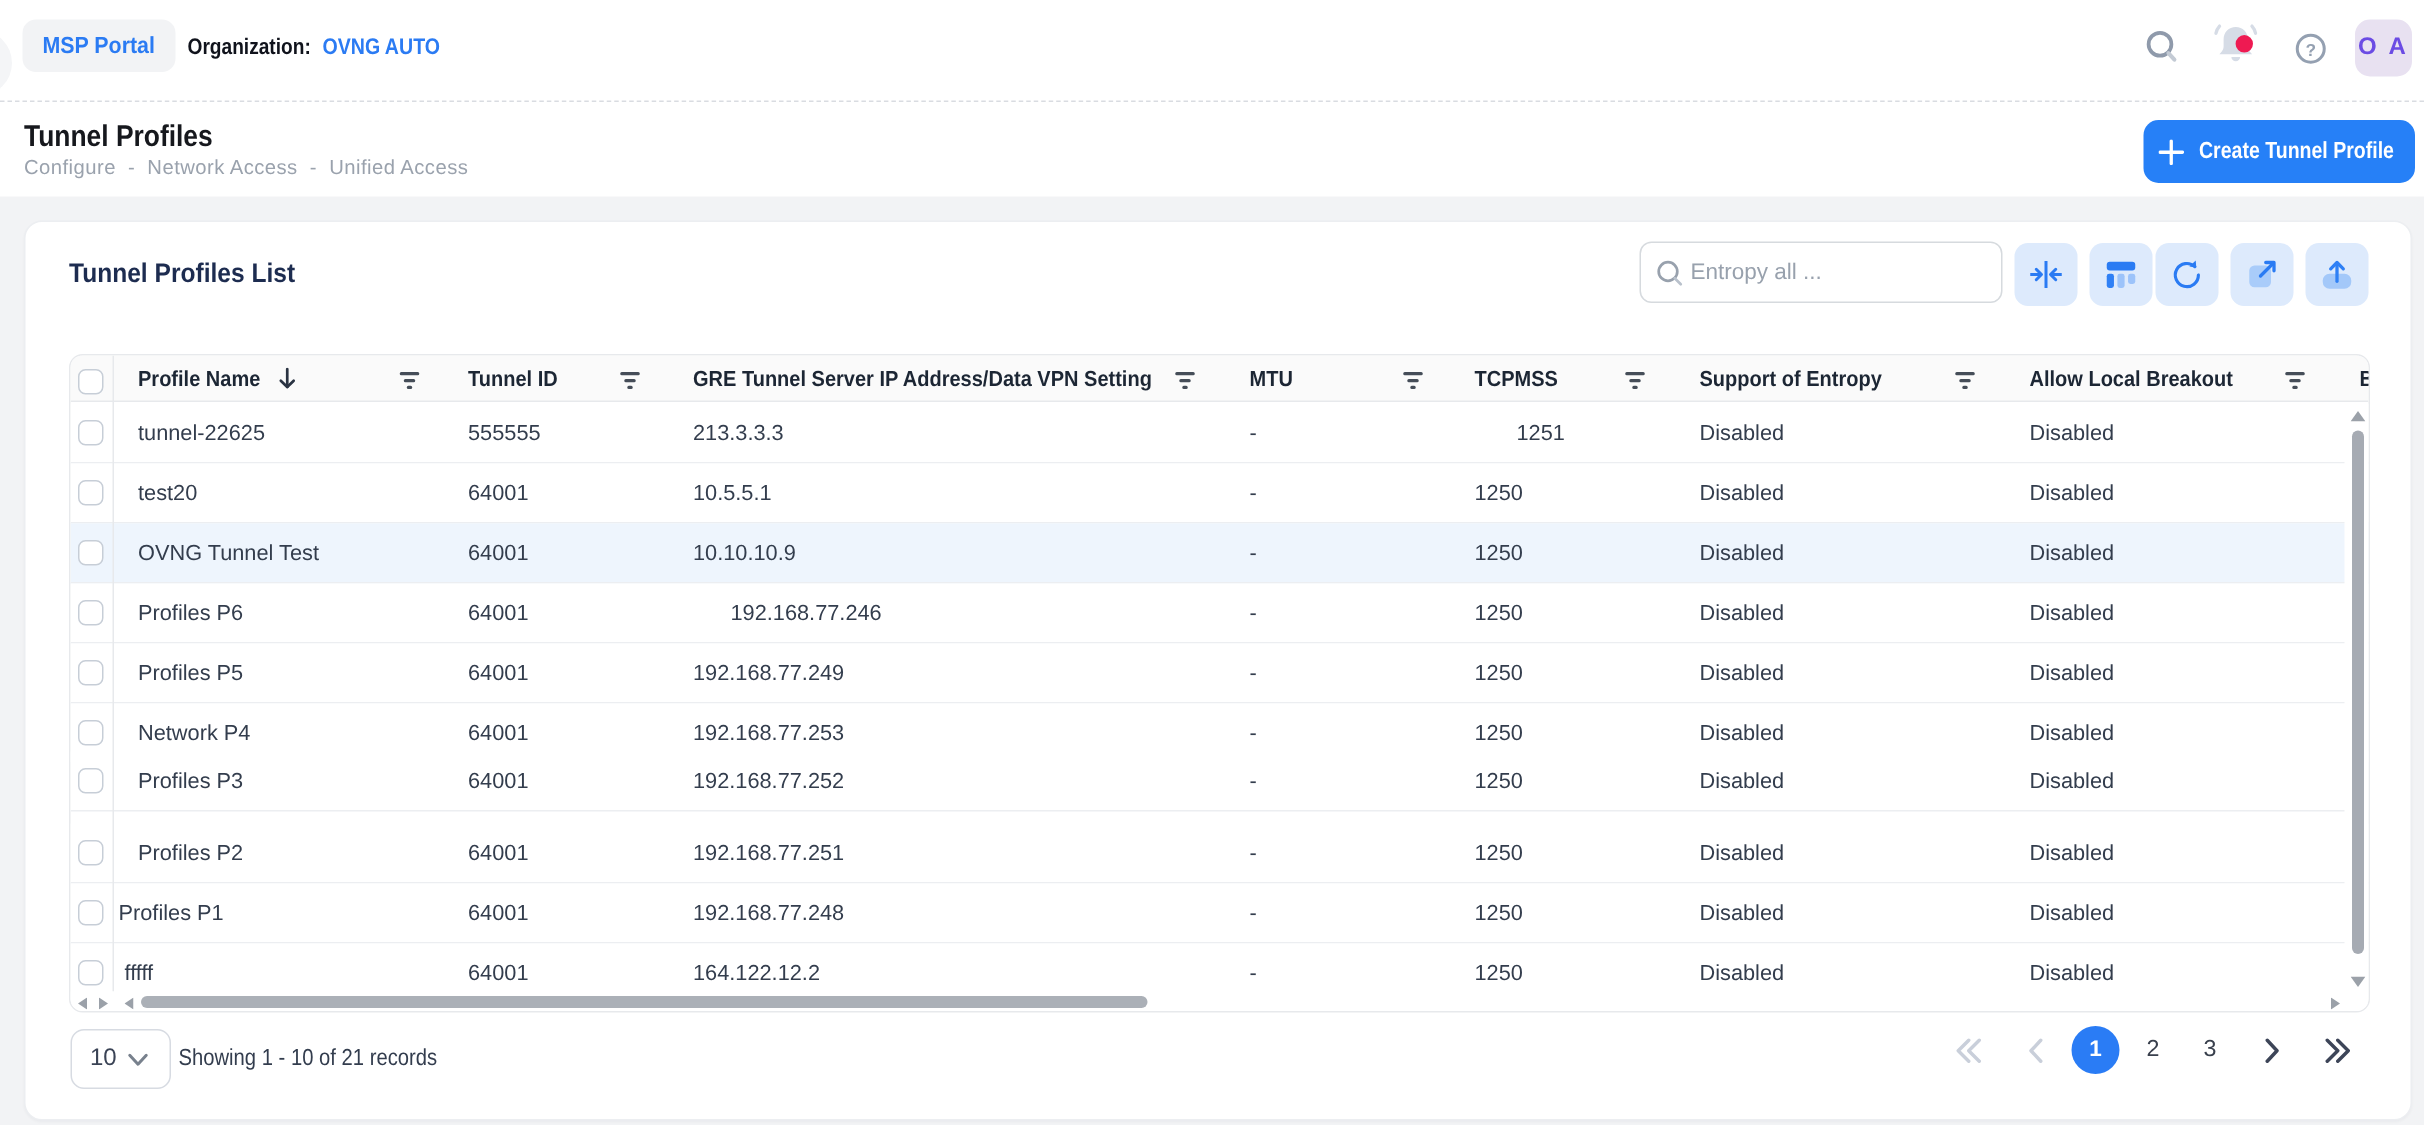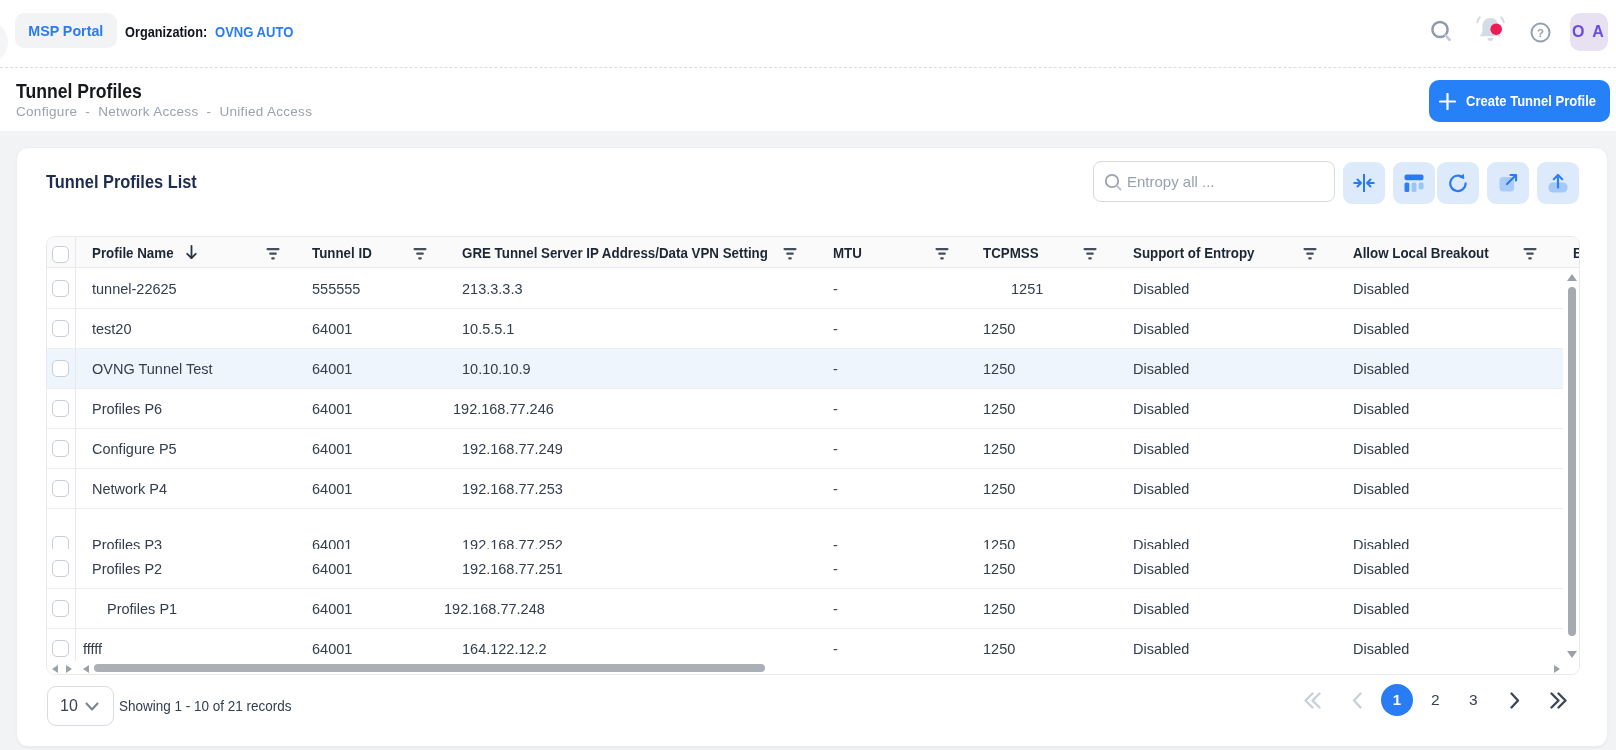--- a/index.html
+++ b/index.html
@@ -167,47 +167,47 @@
           <div class="cell" style="left:415px">10.10.10.9</div>
           <div class="cell" style="left:786px">-</div>
           <div class="cell" style="left:936px">1250</div>
           <div class="cell" style="left:1086px">Disabled</div>
           <div class="cell" style="left:1306px">Disabled</div>
         </div>
         <div class="row" style="top:152px">
           <div class="cb" style="left:5px;top:11px;"></div>
           <div class="cell" style="left:45px">Profiles P6</div>
           <div class="cell" style="left:265px">64001</div>
-          <div class="cell" style="left:406px">192.168.77.246</div>
+          <div class="cell" style="left:440px">192.168.77.246</div>
           <div class="cell" style="left:786px">-</div>
           <div class="cell" style="left:936px">1250</div>
           <div class="cell" style="left:1086px">Disabled</div>
           <div class="cell" style="left:1306px">Disabled</div>
         </div>
         <div class="row" style="top:192px">
           <div class="cb" style="left:5px;top:11px;"></div>
-          <div class="cell" style="left:45px">Configure P5</div>
+          <div class="cell" style="left:45px">Profiles P5</div>
           <div class="cell" style="left:265px">64001</div>
           <div class="cell" style="left:415px">192.168.77.249</div>
           <div class="cell" style="left:786px">-</div>
           <div class="cell" style="left:936px">1250</div>
           <div class="cell" style="left:1086px">Disabled</div>
           <div class="cell" style="left:1306px">Disabled</div>
         </div>
         <div class="row" style="top:232px">
           <div class="cb" style="left:5px;top:11px;"></div>
           <div class="cell" style="left:45px">Network P4</div>
           <div class="cell" style="left:265px">64001</div>
           <div class="cell" style="left:415px">192.168.77.253</div>
           <div class="cell" style="left:786px">-</div>
           <div class="cell" style="left:936px">1250</div>
           <div class="cell" style="left:1086px">Disabled</div>
           <div class="cell" style="left:1306px">Disabled</div>
         </div>
-        <div class="row" style="top:288px">
+        <div class="row" style="top:264px">
           <div class="cb" style="left:5px;top:11px;"></div>
           <div class="cell" style="left:45px">Profiles P3</div>
           <div class="cell" style="left:265px">64001</div>
           <div class="cell" style="left:415px">192.168.77.252</div>
           <div class="cell" style="left:786px">-</div>
           <div class="cell" style="left:936px">1250</div>
           <div class="cell" style="left:1086px">Disabled</div>
           <div class="cell" style="left:1306px">Disabled</div>
         </div>
         <div class="row" style="top:312px">
@@ -215,23 +215,23 @@
           <div class="cell" style="left:45px">Profiles P2</div>
           <div class="cell" style="left:265px">64001</div>
           <div class="cell" style="left:415px">192.168.77.251</div>
           <div class="cell" style="left:786px">-</div>
           <div class="cell" style="left:936px">1250</div>
           <div class="cell" style="left:1086px">Disabled</div>
           <div class="cell" style="left:1306px">Disabled</div>
         </div>
         <div class="row" style="top:352px">
           <div class="cb" style="left:5px;top:11px;"></div>
-          <div class="cell" style="left:60px">Profiles P1</div>
-          <div class="cell" style="left:265px">64001</div>
-          <div class="cell" style="left:397px">192.168.77.248</div>
+          <div class="cell" style="left:32px">Profiles P1</div>
+          <div class="cell" style="left:265px">64001</div>
+          <div class="cell" style="left:415px">192.168.77.248</div>
           <div class="cell" style="left:786px">-</div>
           <div class="cell" style="left:936px">1250</div>
           <div class="cell" style="left:1086px">Disabled</div>
           <div class="cell" style="left:1306px">Disabled</div>
         </div>
         <div class="row" style="top:392px">
           <div class="cb" style="left:5px;top:11px;"></div>
           <div class="cell" style="left:36px">fffff</div>
           <div class="cell" style="left:265px">64001</div>
           <div class="cell" style="left:415px">164.122.12.2</div>

